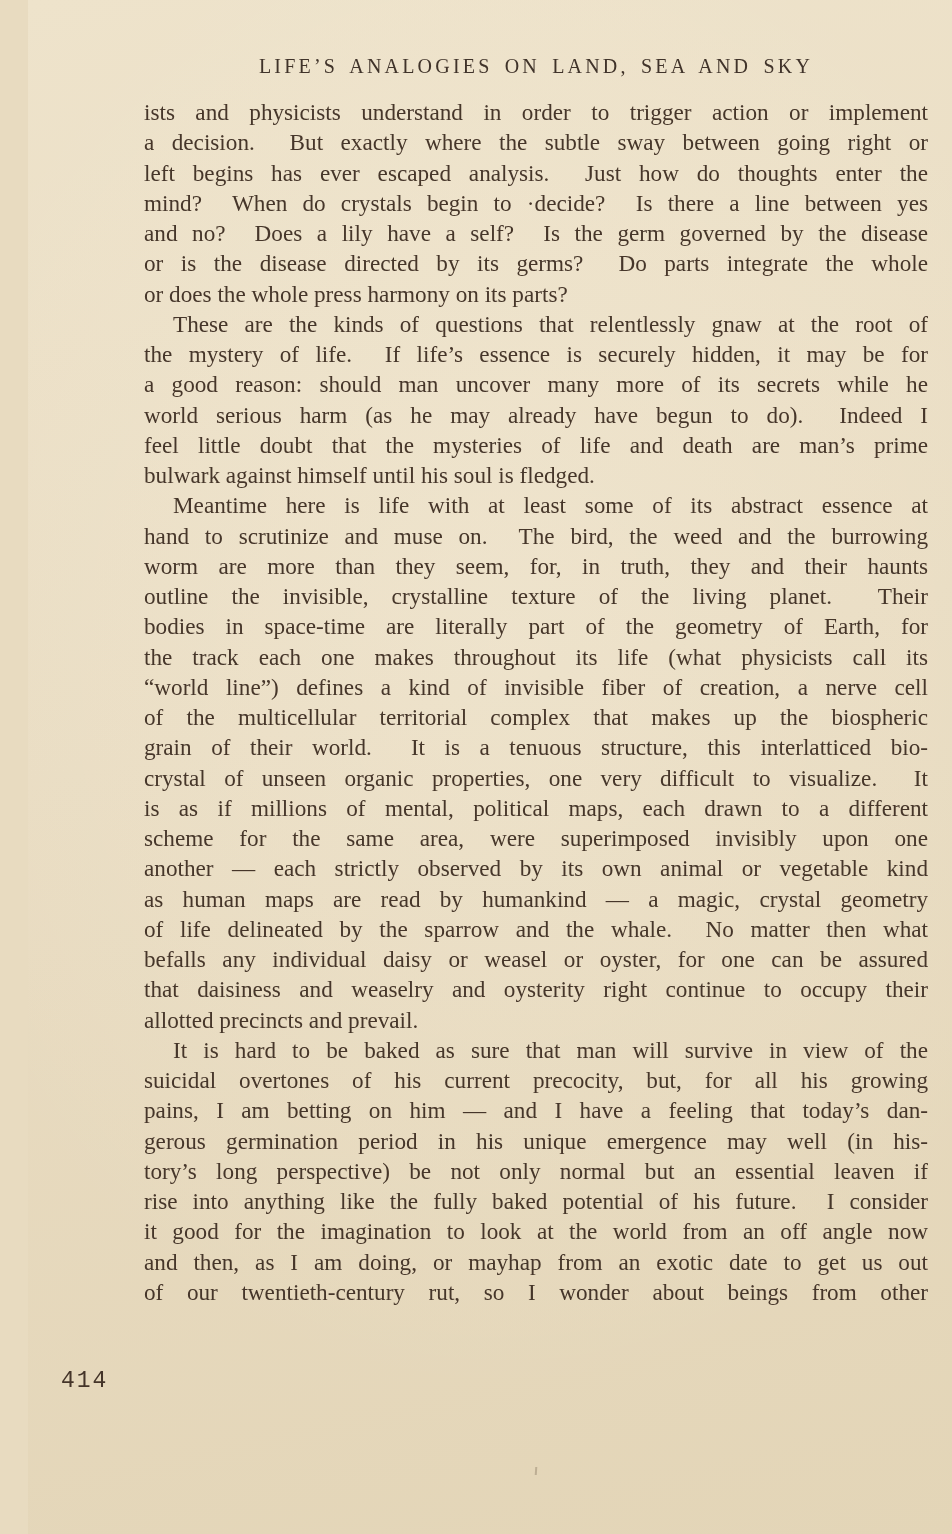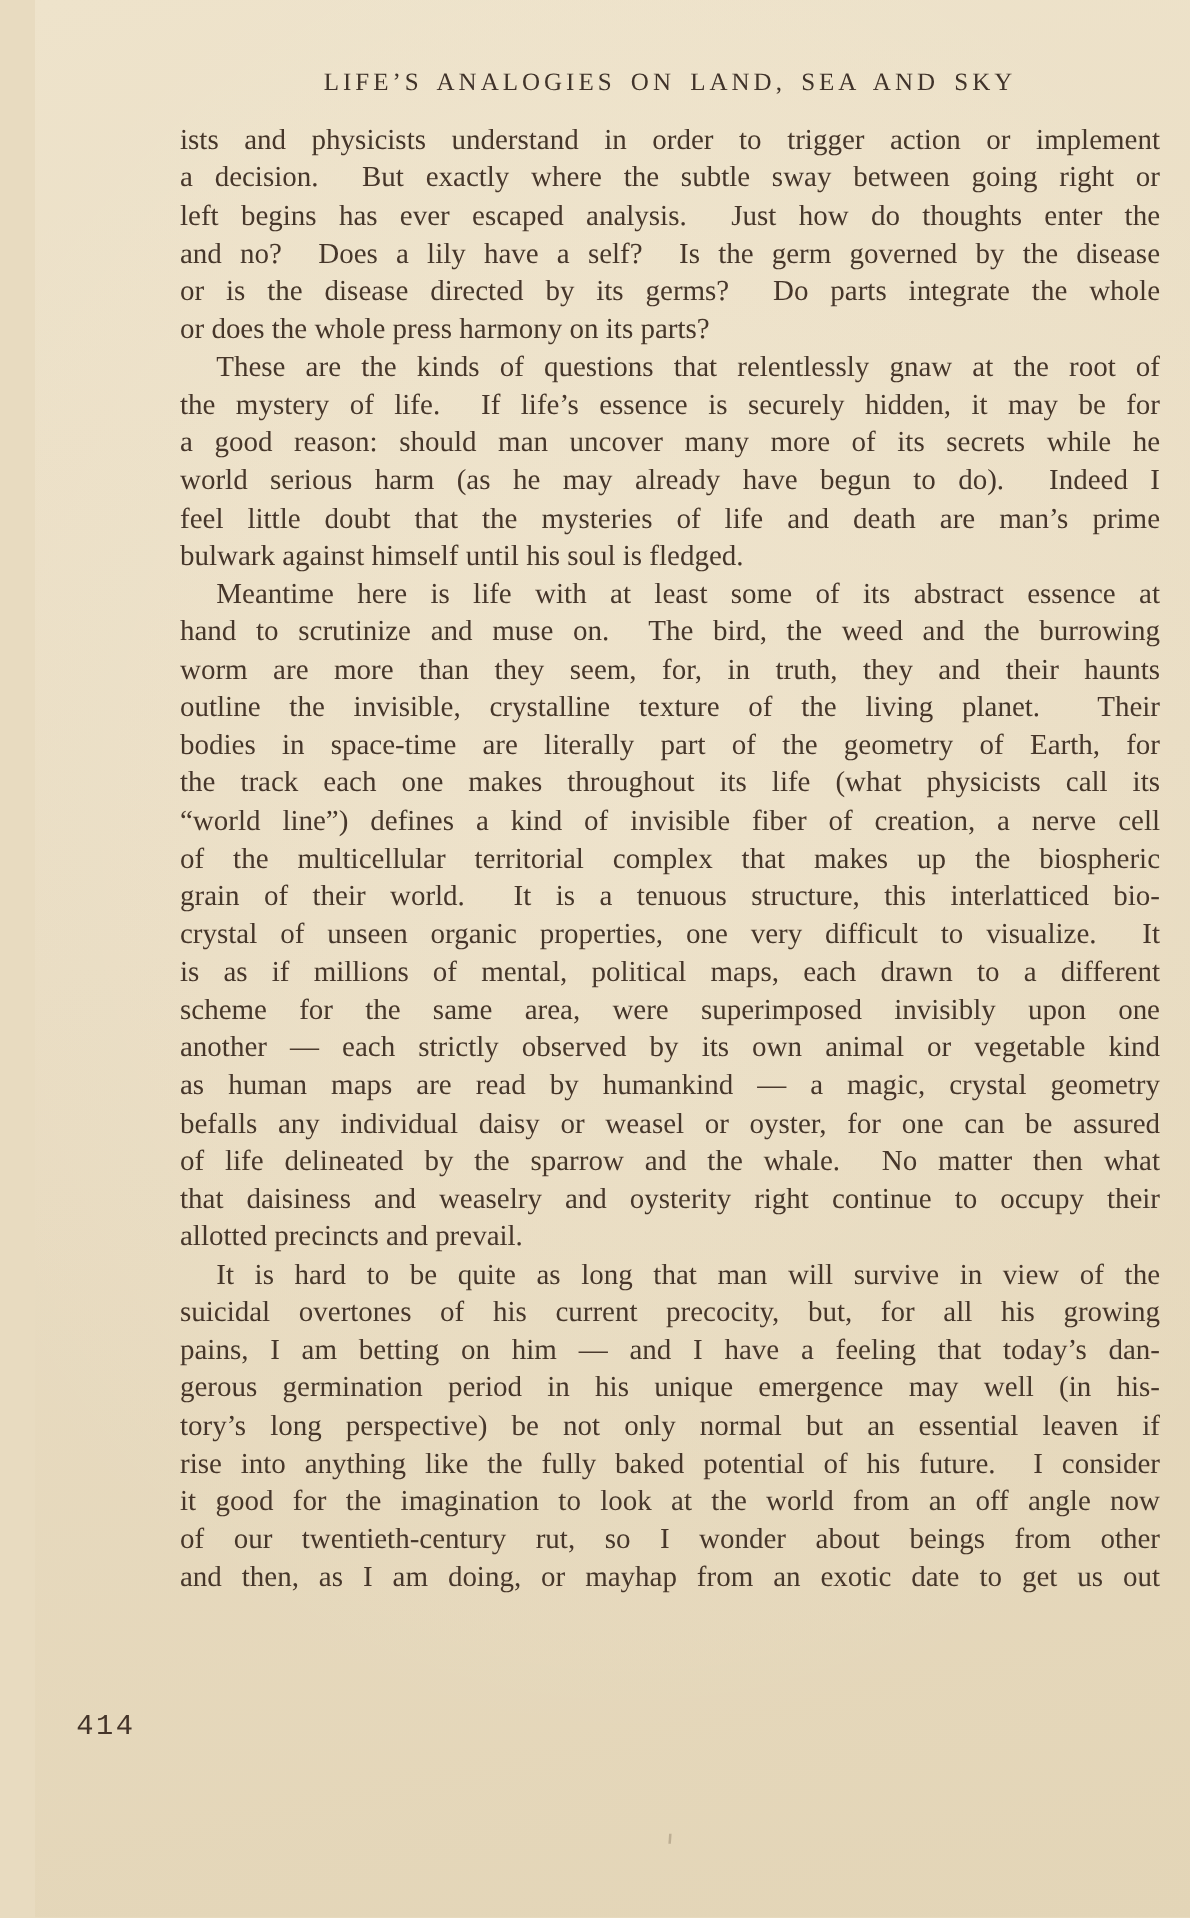--- a/index.html
+++ b/index.html
@@ -61,20 +61,21 @@
 </head>
 <body>
 
 <div class="page">
   <div class="running-head">LIFE’S ANALOGIES ON LAND, SEA AND SKY</div>
 
   <div class="body-text">
       <div class="line">ists and physicists understand in order to trigger action or implement</div>
       <div class="line">a decision.&nbsp; But exactly where the subtle sway between going right or</div>
       <div class="line">left begins has ever escaped analysis.&nbsp; Just how do thoughts enter the</div>
+      <div class="line">mind?&nbsp; When do crystals begin to ·decide?&nbsp; Is there a line between yes</div>
       <div class="line">and no?&nbsp; Does a lily have a self?&nbsp; Is the germ governed by the disease</div>
       <div class="line">or is the disease directed by its germs?&nbsp; Do parts integrate the whole</div>
       <div class="line end">or does the whole press harmony on its parts?</div>
       <div class="line indent">These are the kinds of questions that relentlessly gnaw at the root of</div>
       <div class="line">the mystery of life.&nbsp; If life’s essence is securely hidden, it may be for</div>
       <div class="line">a good reason: should man uncover many more of its secrets while he</div>
       <div class="line">world serious harm (as he may already have begun to do).&nbsp; Indeed I</div>
       <div class="line">feel little doubt that the mysteries of life and death are man’s prime</div>
       <div class="line end">bulwark against himself until his soul is fledged.</div>
       <div class="line indent">Meantime here is life with at least some of its abstract essence at</div>
@@ -84,31 +85,31 @@
       <div class="line">bodies in space-time are literally part of the geometry of Earth, for</div>
       <div class="line">the track each one makes throughout its life (what physicists call its</div>
       <div class="line">“world line”) defines a kind of invisible fiber of creation, a nerve cell</div>
       <div class="line">of the multicellular territorial complex that makes up the biospheric</div>
       <div class="line">grain of their world.&nbsp; It is a tenuous structure, this interlatticed bio-</div>
       <div class="line">crystal of unseen organic properties, one very difficult to visualize.&nbsp; It</div>
       <div class="line">is as if millions of mental, political maps, each drawn to a different</div>
       <div class="line">scheme for the same area, were superimposed invisibly upon one</div>
       <div class="line">another — each strictly observed by its own animal or vegetable kind</div>
       <div class="line">as human maps are read by humankind — a magic, crystal geometry</div>
+      <div class="line">of life delineated by the sparrow and the whale.&nbsp; No matter then what</div>
       <div class="line">befalls any individual daisy or weasel or oyster, for one can be assured</div>
-      <div class="line">of life delineated by the sparrow and the whale.&nbsp; No matter then what</div>
       <div class="line">that daisiness and weaselry and oysterity right continue to occupy their</div>
       <div class="line end">allotted precincts and prevail.</div>
-      <div class="line indent">It is hard to be quite as long that man will survive in view of the</div>
+      <div class="line indent">It is hard to be baked as sure that man will survive in view of the</div>
       <div class="line">suicidal overtones of his current precocity, but, for all his growing</div>
       <div class="line">pains, I am betting on him — and I have a feeling that today’s dan-</div>
       <div class="line">gerous germination period in his unique emergence may well (in his-</div>
       <div class="line">tory’s long perspective) be not only normal but an essential leaven if</div>
       <div class="line">rise into anything like the fully baked potential of his future.&nbsp; I consider</div>
       <div class="line">it good for the imagination to look at the world from an off angle now</div>
+      <div class="line">and then, as I am doing, or mayhap from an exotic date to get us out</div>
       <div class="line">of our twentieth-century rut, so I wonder about beings from other</div>
-      <div class="line">and then, as I am doing, or mayhap from an exotic date to get us out</div>
     </div>
 
   <div class="folio">414</div>
 
   <div class="speck"></div>
 </div>
 
 </body></html>

